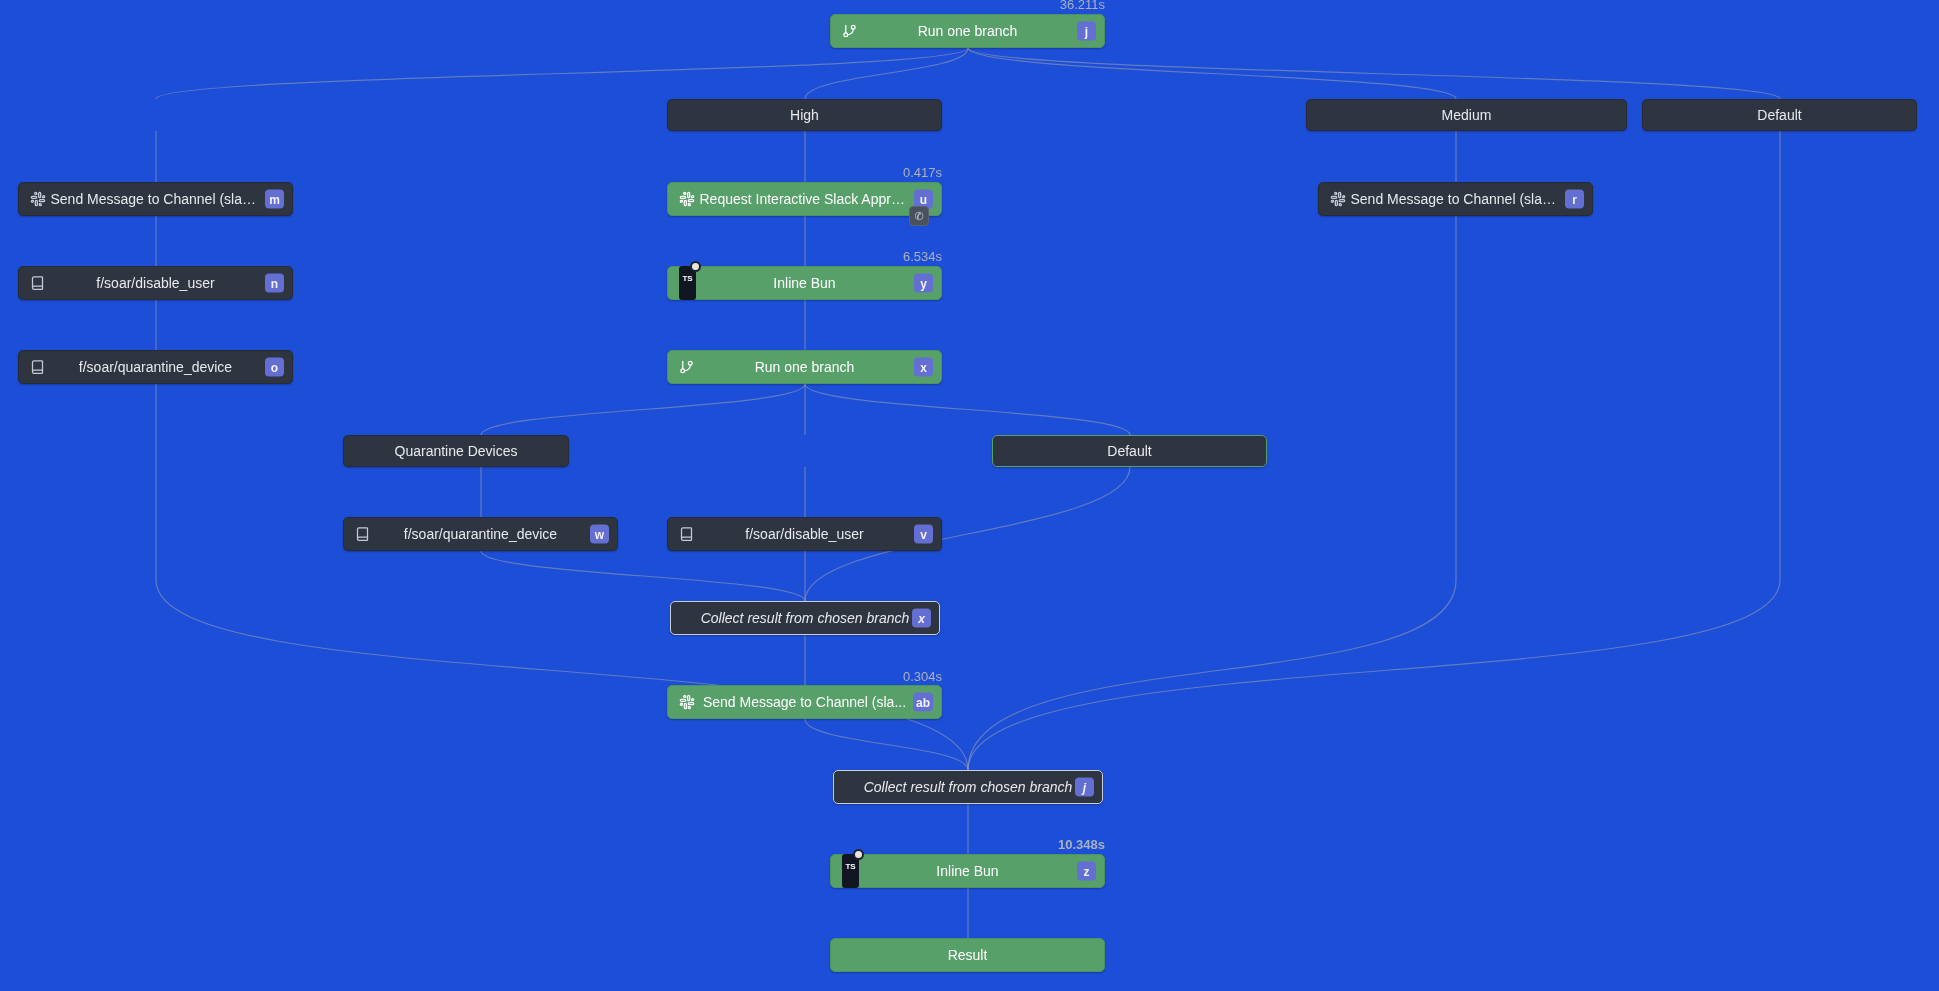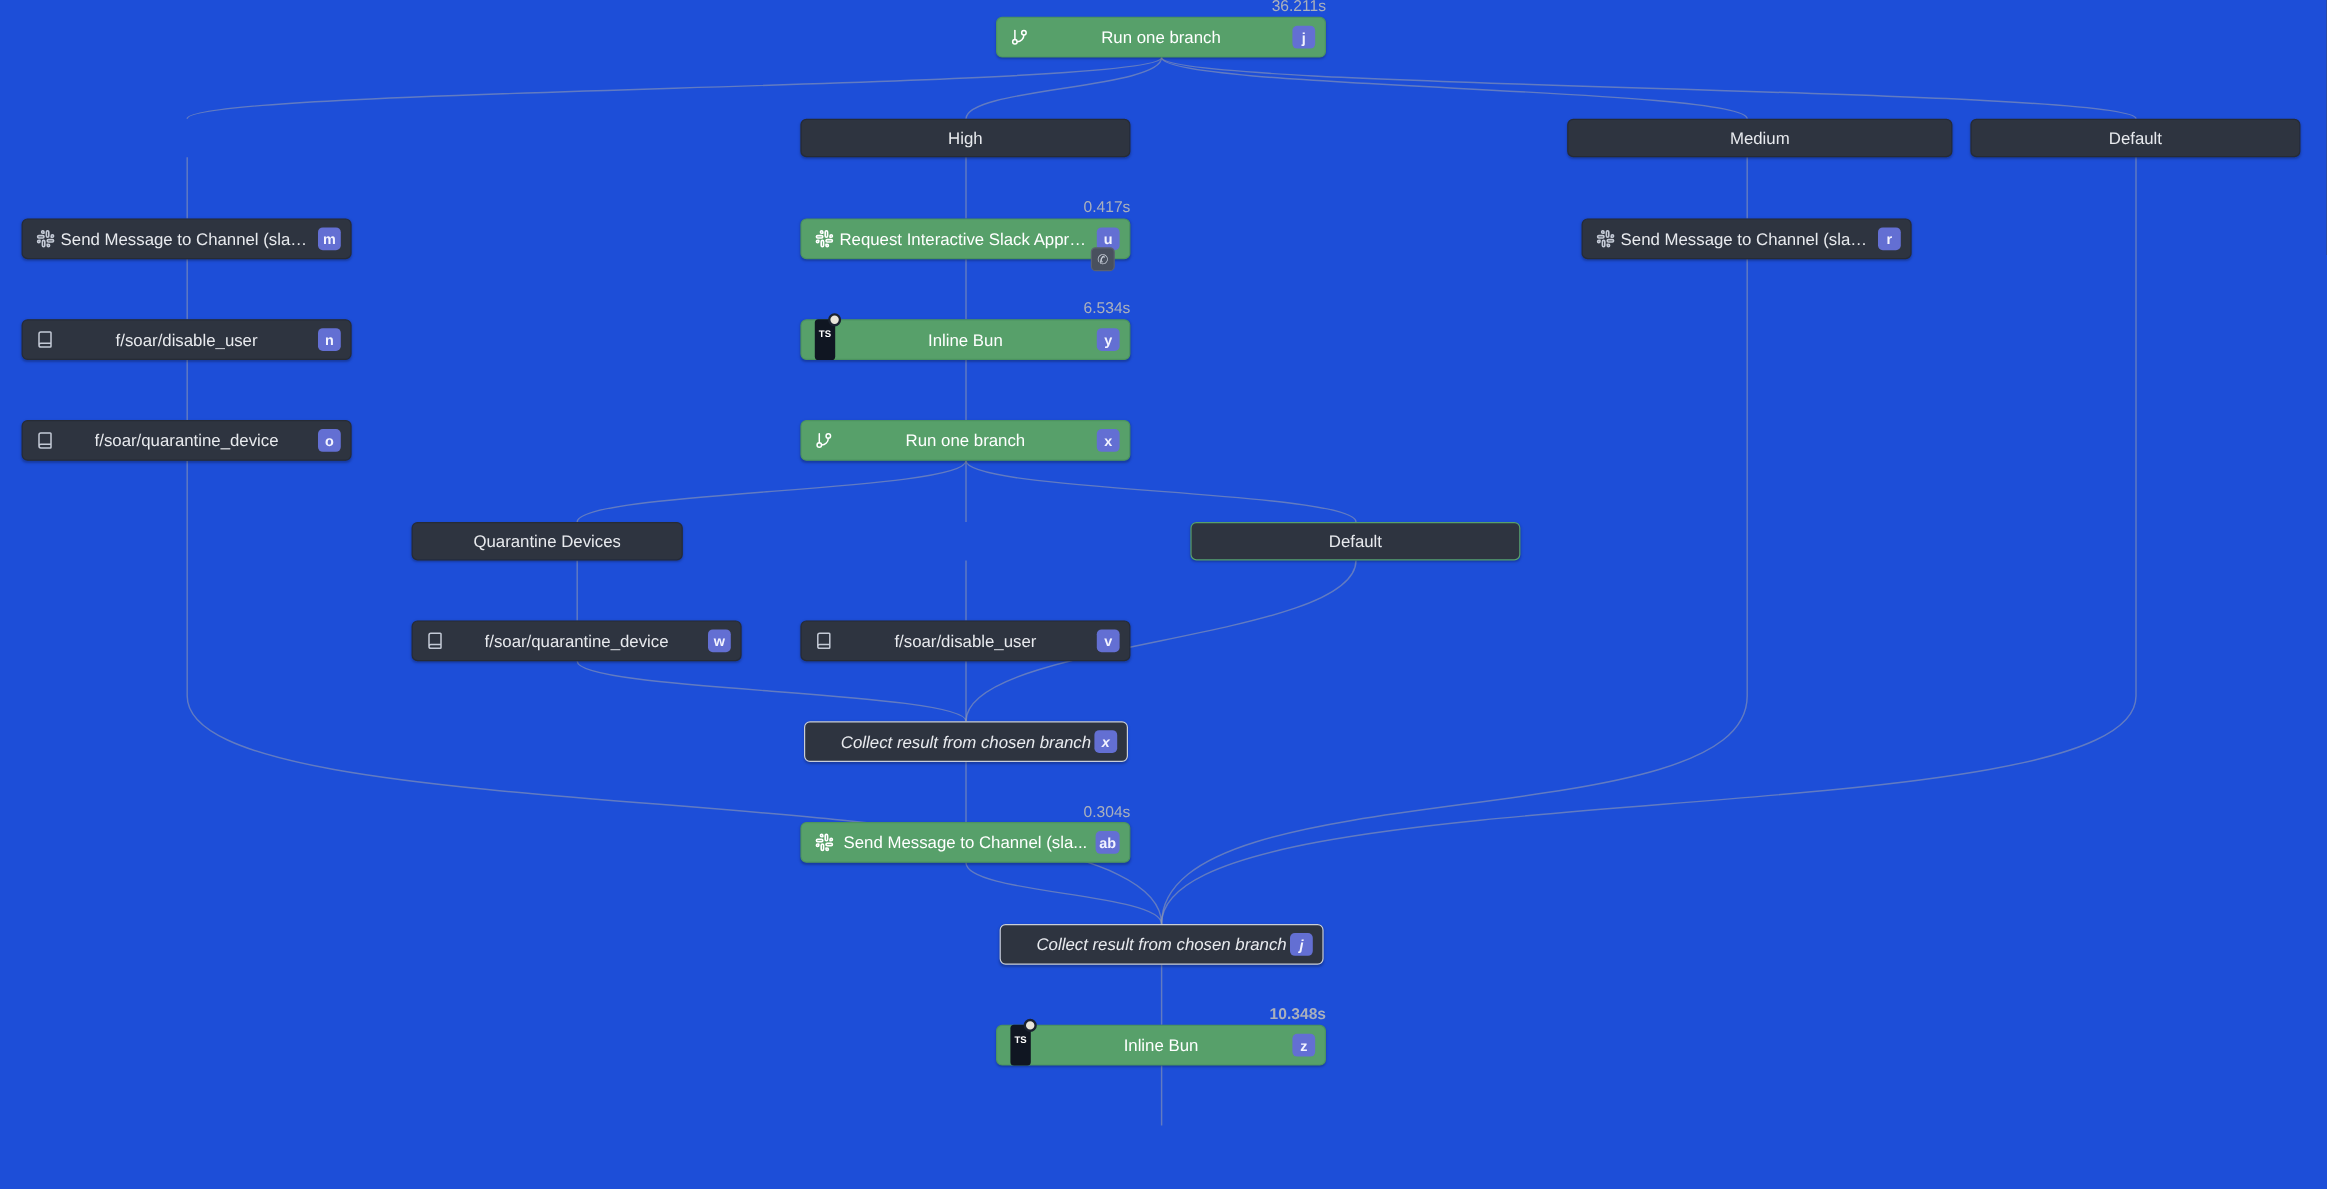--- a/index.html
+++ b/index.html
@@ -253,14 +253,17 @@
     <span class="nicon">
       <span class="ts-box">
           <span>TS</span>
           <span class="ts-dot"></span>
         </span>
     </span>
     <span class="nlabel">Inline Bun</span>
     <span class="badge">z</span>
   </div>
 
+  <div class="node green" style="left:830px;top:938px;width:275px;">
+    <span class="nlabel">Result</span>
+  </div>
 
 </div>
 
 </body></html>

